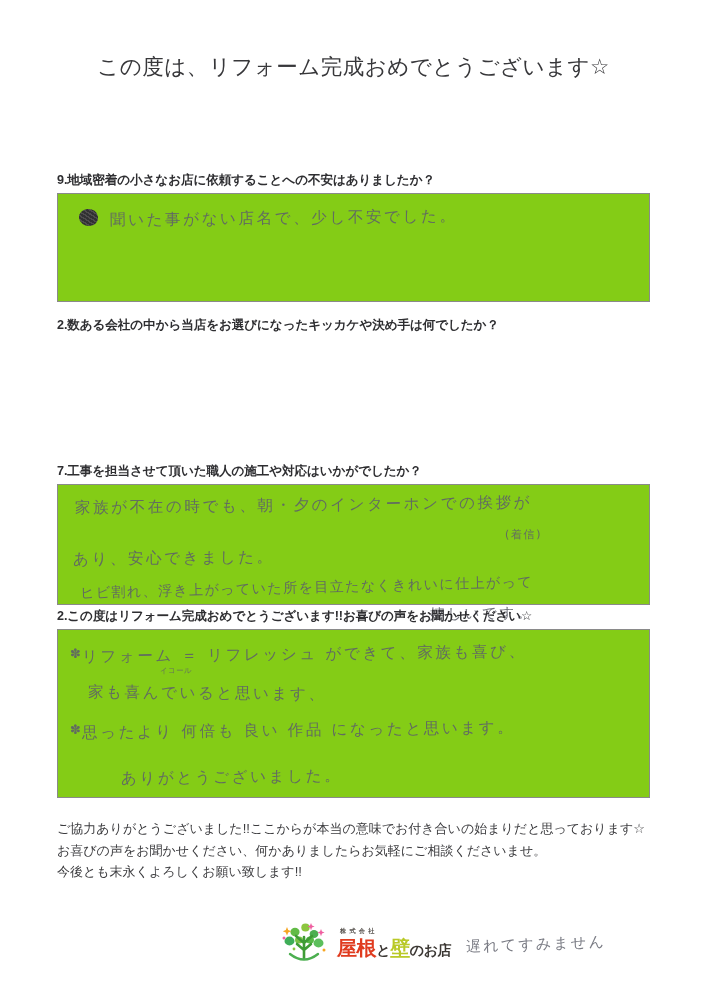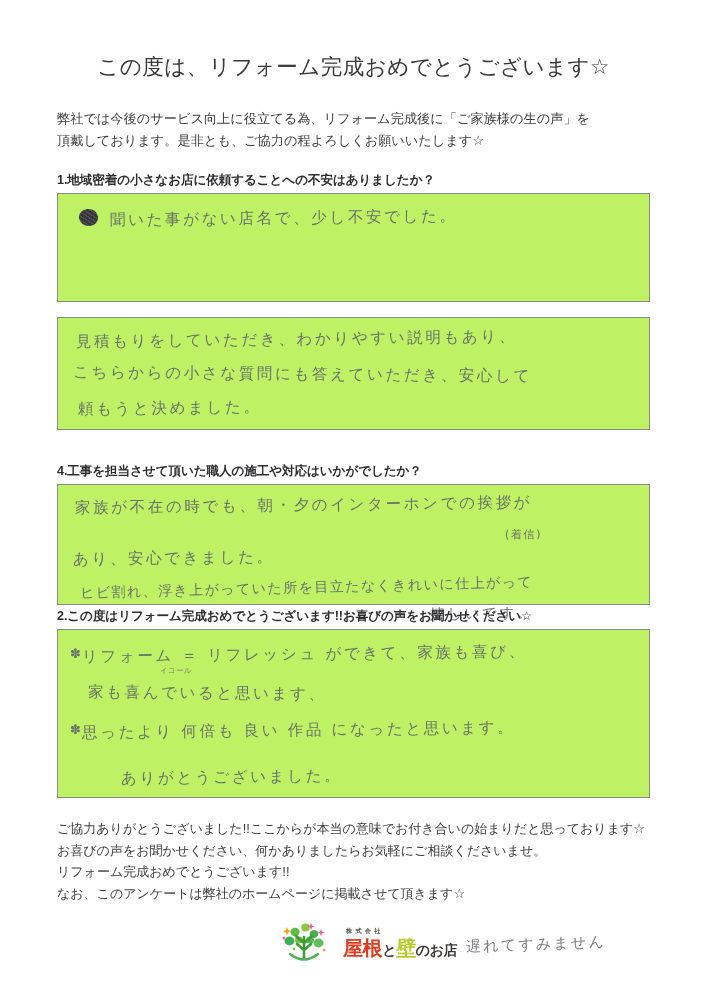--- a/index.html
+++ b/index.html
@@ -53,21 +53,21 @@
     font-size: 12.6px;
     font-weight: bold;
     color: #2e2e31;
     letter-spacing: -0.1px;
     white-space: nowrap;
     margin-bottom: 4px;
   }
   .answer-box {
     position: relative;
     border: 1px solid #8a8a8a;
-    background: #bef264;
+    background: #84cc16;
     box-sizing: border-box;
   }
 
   
   .hw {
     position: absolute;
     font-family: "DejaVu Sans", sans-serif;
     color: #5d5f6b;
     font-size: 15.5px;
     letter-spacing: 2.6px;
@@ -105,21 +105,21 @@
   }
   .closing div { white-space: nowrap; }
 
   
   .logo {
     position: absolute;
     left: 278px;
     top: 918px;
     display: flex;
     align-items: center;
-    gap: 13px;
+    gap: 7px;
   }
   .logo-mark { width: 52px; height: 50px; display: block; }
   .logo-text { display: flex; flex-direction: column; line-height: 1; }
   .logo-kabu {
     font-size: 6.2px;
     letter-spacing: 3.2px;
     color: #55504c;
     font-weight: bold;
     margin-bottom: 3px;
     padding-left: 3px;
@@ -148,43 +148,35 @@
     transform: rotate(-2.2deg);
   }
 </style>
 </head>
 <body>
 
 <div class="page">
 
   <div class="title">この度は、リフォーム完成おめでとうございます☆</div>
 
-  <div class="intro">
-    <div>弊社では今後のサービス向上に役立てる為、リフォーム完成後に「ご家族様の生の声」を</div>
-    <div>頂戴しております。是非とも、ご協力の程よろしくお願いいたします☆</div>
-  </div>
 
   <div class="q-block" style="top:172px;">
-    <div class="q-label">1.地域密着の小さなお店に依頼することへの不安はありましたか？</div>
+    <div class="q-label">9.地域密着の小さなお店に依頼することへの不安はありましたか？</div>
     <div class="answer-box" style="height:109px;">
       <span class="redaction" style="left:21px; top:15px;"></span>
       <span class="hw" style="left:52px; top:14px;">聞いた事がない店名で、少し不安でした。</span>
     </div>
   </div>
 
   <div class="q-block" style="top:317px;">
-    <div class="answer-box" style="height:113px;">
-      <span class="hw" style="left:18px; top:11px;">見積もりをしていただき、わかりやすい説明もあり、</span>
-      <span class="hw lean2" style="left:15px; top:46px;">こちらからの小さな質問にも答えていただき、安心して</span>
-      <span class="hw" style="left:20px; top:80px;">頼もうと決めました。</span>
-    </div>
+    <div class="q-label">2.数ある会社の中から当店をお選びになったキッカケや決め手は何でしたか？</div>
   </div>
 
   <div class="q-block" style="top:463px;">
-    <div class="q-label">4.工事を担当させて頂いた職人の施工や対応はいかがでしたか？</div>
+    <div class="q-label">7.工事を担当させて頂いた職人の施工や対応はいかがでしたか？</div>
     <div class="answer-box" style="height:121px;">
       <span class="hw" style="left:17px; top:10px;">家族が不在の時でも、朝・夕のインターホンでの挨拶が</span>
       <span class="hw small" style="left:447px; top:42px; letter-spacing:1.6px;">(着信)</span>
       <span class="hw" style="left:15px; top:63px;">あり、安心できました。</span>
       <span class="hw lean" style="left:22px; top:94px; font-size:14px; letter-spacing:1.4px;">ヒビ割れ、浮き上がっていた所を目立たなくきれいに仕上がって</span>
       <span class="hw" style="left:372px; top:119px; font-size:14.5px;">嬉しいです。</span>
     </div>
   </div>
 
   <div class="q-block" style="top:608px;">
@@ -196,22 +188,21 @@
       <span class="hw lean2" style="left:30px; top:53px;">家も喜んでいると思います、</span>
       <span class="hw small" style="left:12px; top:92px; font-size:13px;">✽</span>
       <span class="hw" style="left:24px; top:90px;">思ったより 何倍も 良い 作品 になったと思います。</span>
       <span class="hw" style="left:63px; top:137px;">ありがとうございました。</span>
     </div>
   </div>
 
   <div class="closing">
     <div>ご協力ありがとうございました!!ここからが本当の意味でお付き合いの始まりだと思っております☆</div>
     <div>お喜びの声をお聞かせください、何かありましたらお気軽にご相談くださいませ。</div>
-    <div>リフォーム完成おめでとうございます!!</div>
-    <div>なお、このアンケートは弊社のホームページに掲載させて頂きます☆</div>
+    <div>今後とも末永くよろしくお願い致します!!</div>
   </div>
 
   <div class="logo">
     <svg class="logo-mark" viewBox="0 0 52 50">
       <g>
         <ellipse cx="17" cy="14" rx="4.6" ry="4.2" fill="#62bb46"></ellipse>
         <ellipse cx="27.5" cy="9.5" rx="4.2" ry="3.9" fill="#8cc63f"></ellipse>
         <ellipse cx="36" cy="16" rx="4.4" ry="4" fill="#4caf50"></ellipse>
         <ellipse cx="11.5" cy="23" rx="5" ry="4.4" fill="#3fae58"></ellipse>
         <ellipse cx="40.5" cy="25" rx="5" ry="4.4" fill="#5cbf5c"></ellipse>

